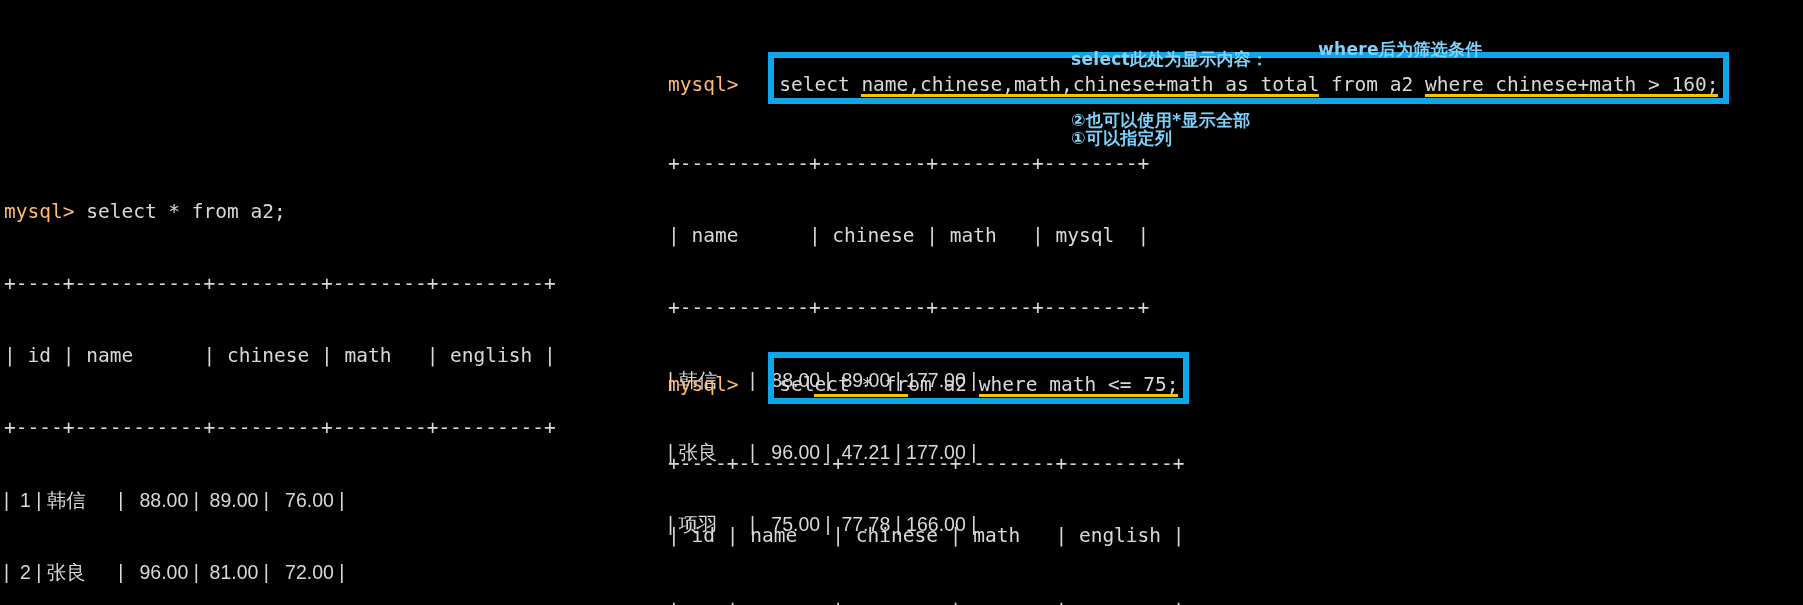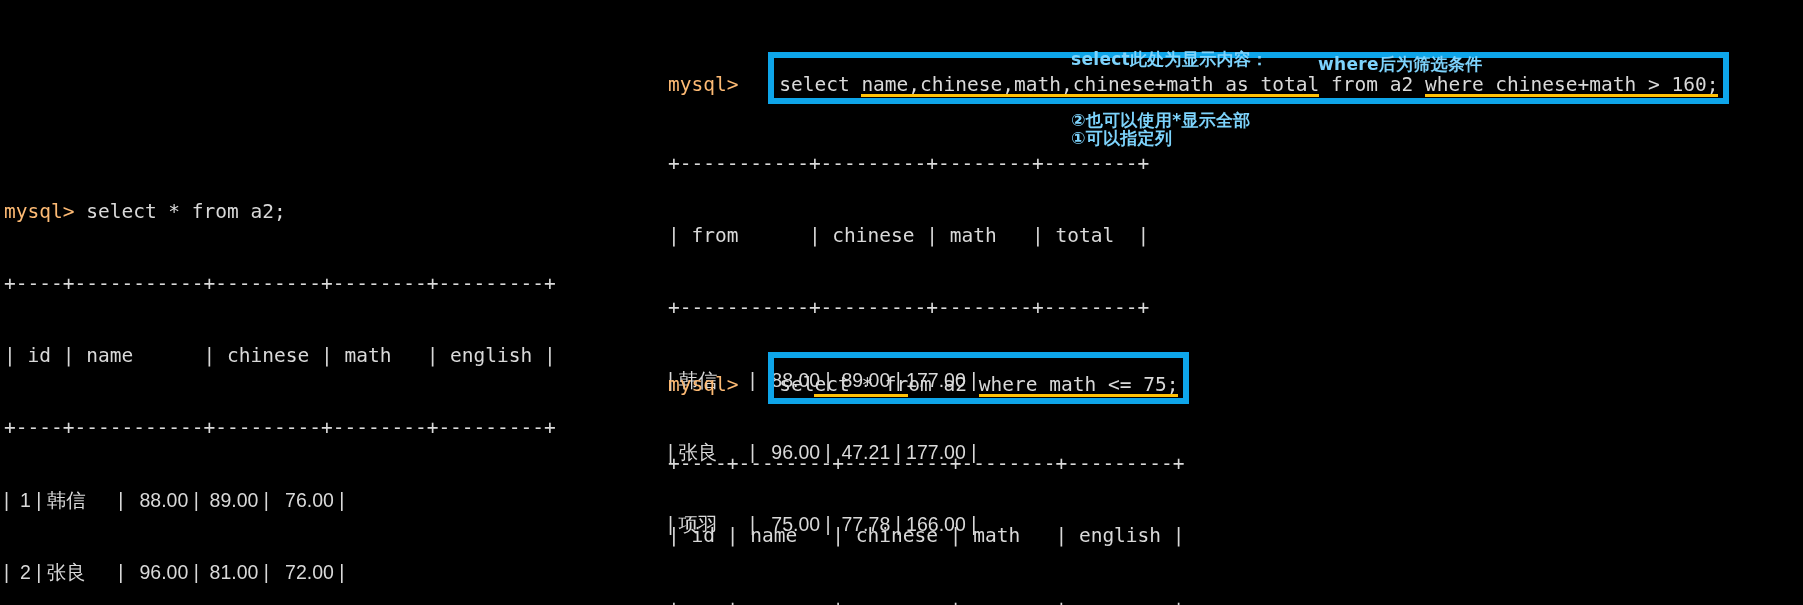--- a/index.html
+++ b/index.html
@@ -64,21 +64,21 @@
     color: #7dd3fc;
     font-family: "DejaVu Sans", "Liberation Sans", sans-serif;
     font-weight: bold;
     font-size: 17px;
     white-space: pre;
     letter-spacing: 0.3px;
   }
   .note-a { left: 1071px; top: 48px; }
   .note-b { left: 1071px; top: 79px; margin-top: 48px; }
   .note-c { left: 1071px; top: 109px; }
-  .note-d { left: 1318px; top: 53px; }
+  .note-d { left: 1318px; top: 38px; }
 </style>
 </head>
 <body>
 
 <div class="term pane-left">
   <div class="qline"><span class="prompt">mysql&gt; </span><span>select * from a2;</span></div>
   <span class="line">+----+-----------+---------+--------+---------+</span>
   <span class="line">| id | name      | chinese | math   | english |</span>
   <span class="line">+----+-----------+---------+--------+---------+</span>
   <span class="line cjk">|  1 | 韩信      |   88.00 |  89.00 |   76.00 |</span>
@@ -91,21 +91,21 @@
   
   
   
   
   
 </div>
 
 <div class="term pane-right-top">
   <div class="qline"><span class="prompt">mysql&gt; </span><span class="boxed"><span>select </span><span class="ul">name,chinese,math,chinese+math as total</span><span> from a2 </span><span class="ul">where chinese+math &gt; 160;</span></span></div>
   <span class="line">+-----------+---------+--------+--------+</span>
-  <span class="line">| from      | chinese | math   | total  |</span>
+  <span class="line">| name      | chinese | math   | mysql  |</span>
   <span class="line">+-----------+---------+--------+--------+</span>
   <span class="line cjk">| 韩信      |   88.00 |  89.00 | 177.00 |</span>
   <span class="line cjk">| 张良      |   96.00 |  47.21 | 177.00 |</span>
   <span class="line cjk">| 项羽      |   75.00 |  77.78 | 166.00 |</span>
   
   
   
   
   
 </div>

